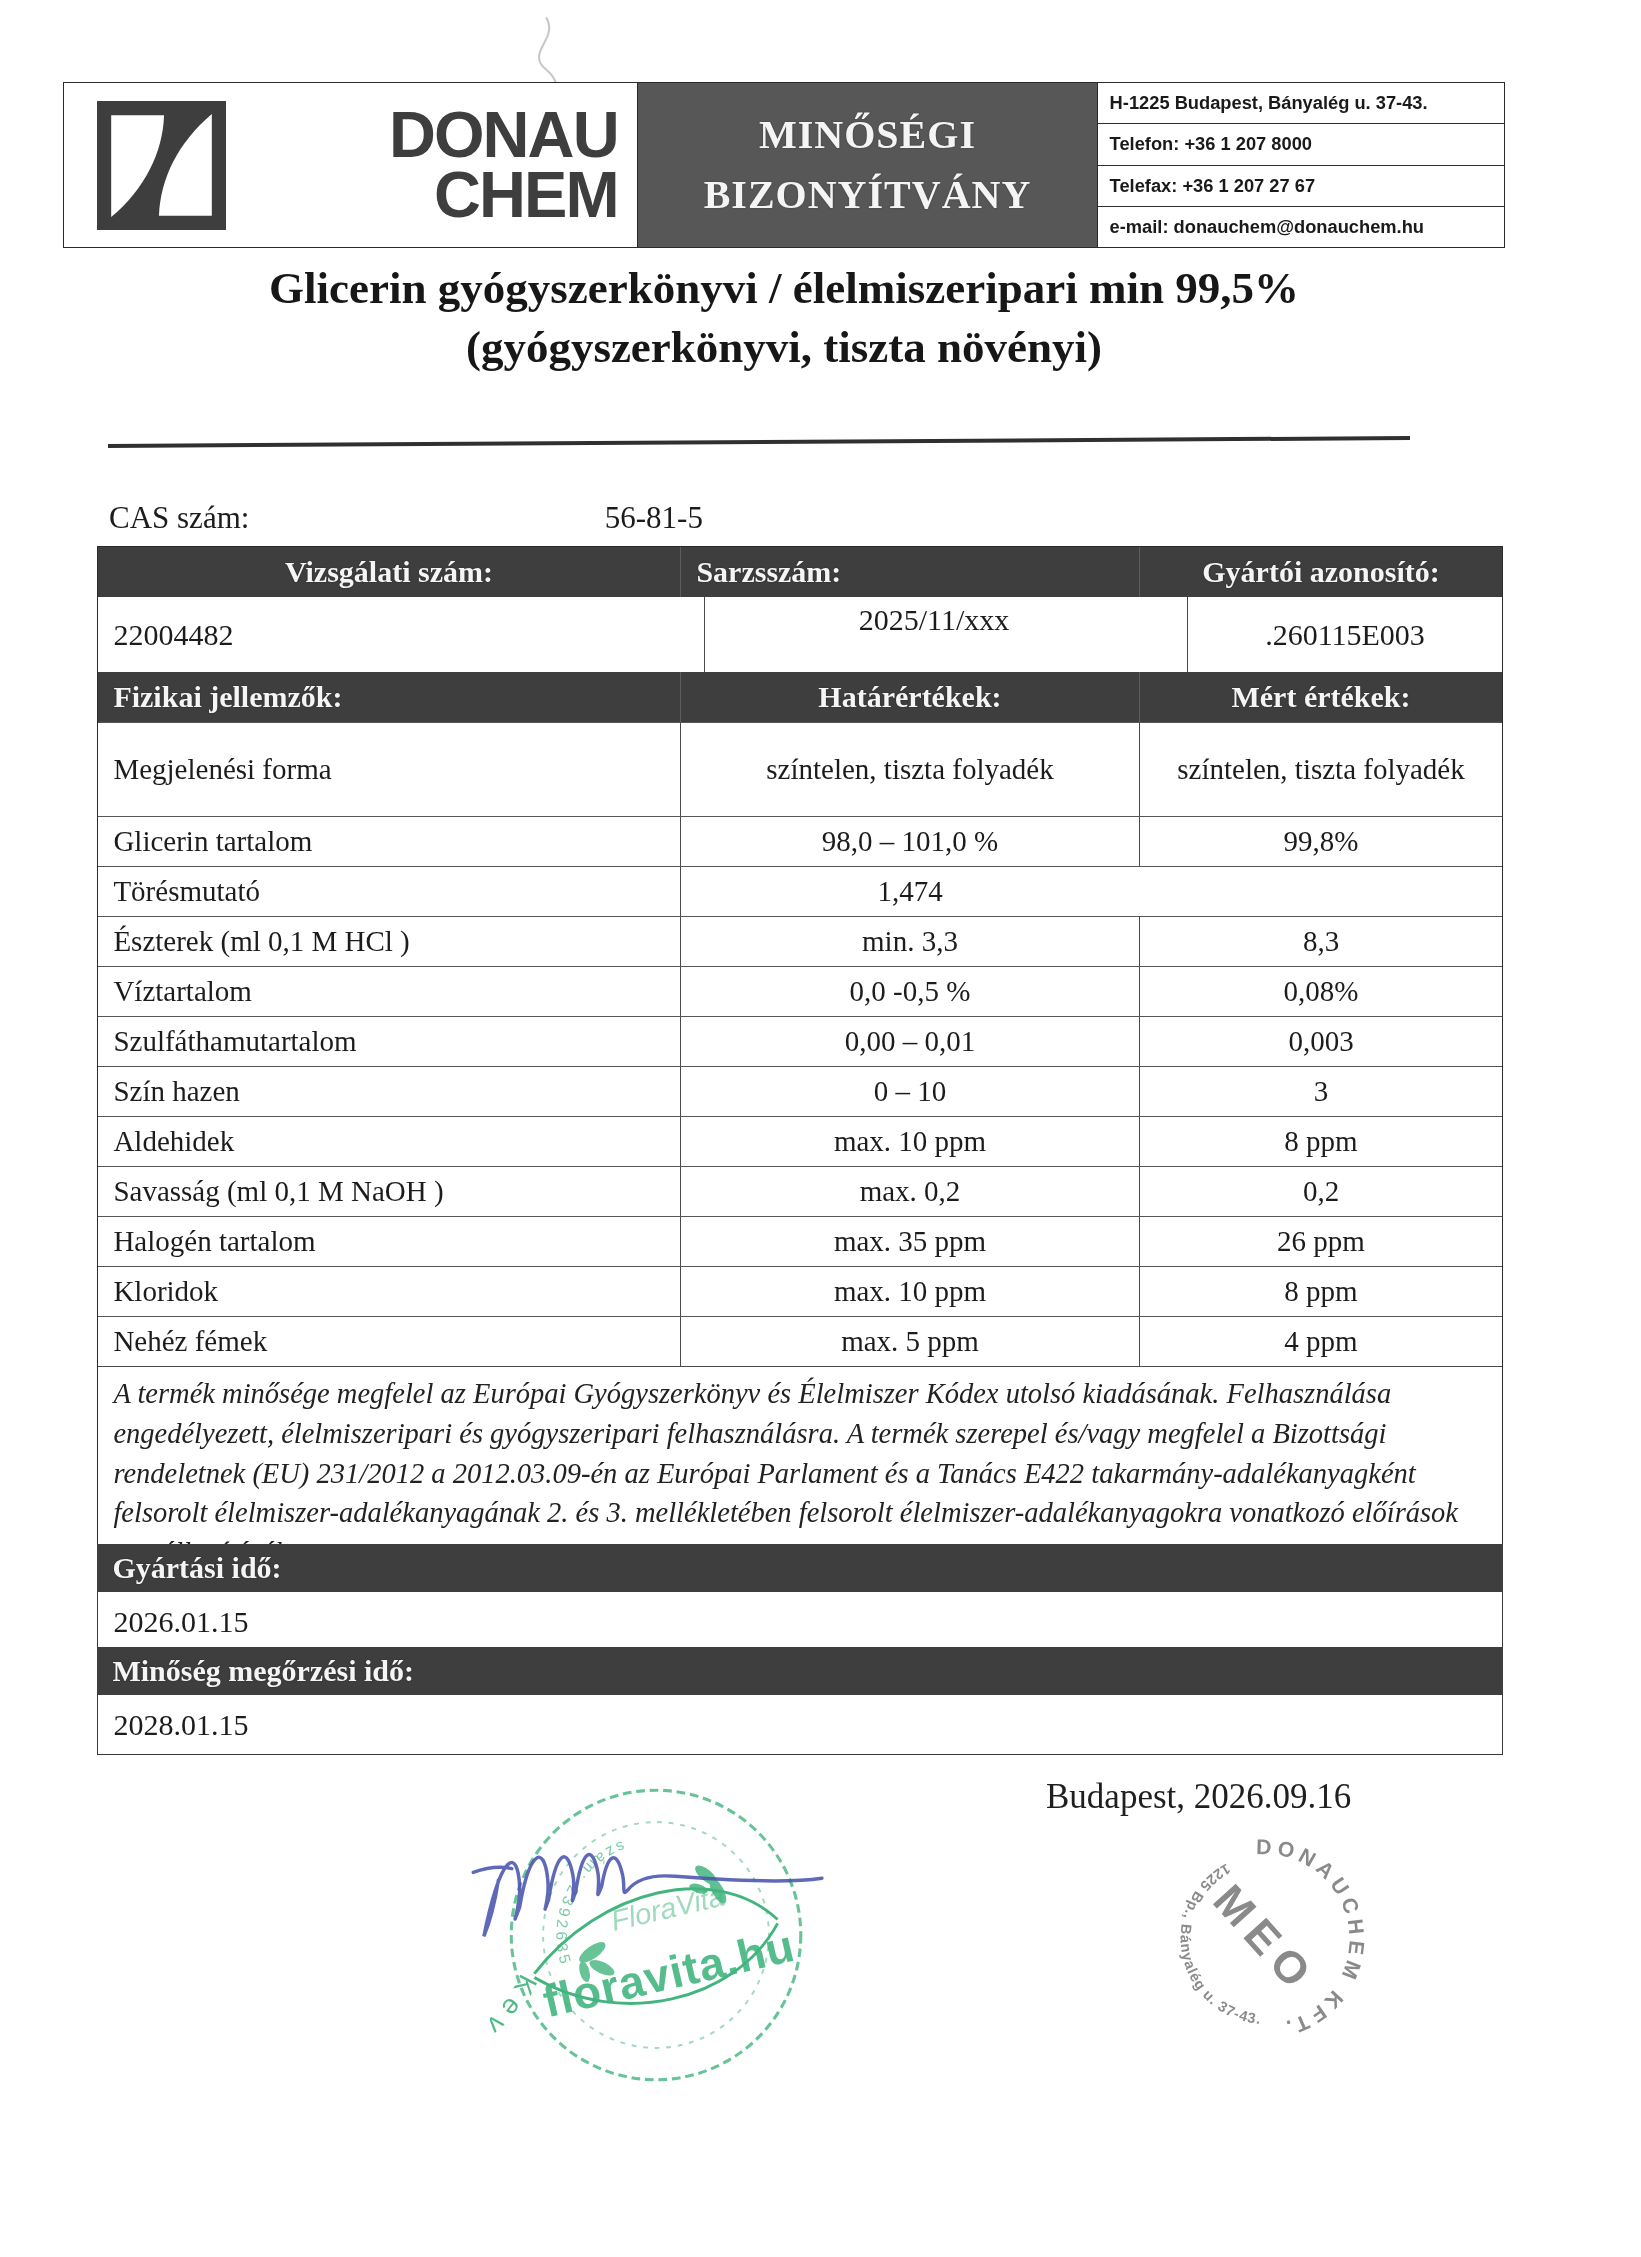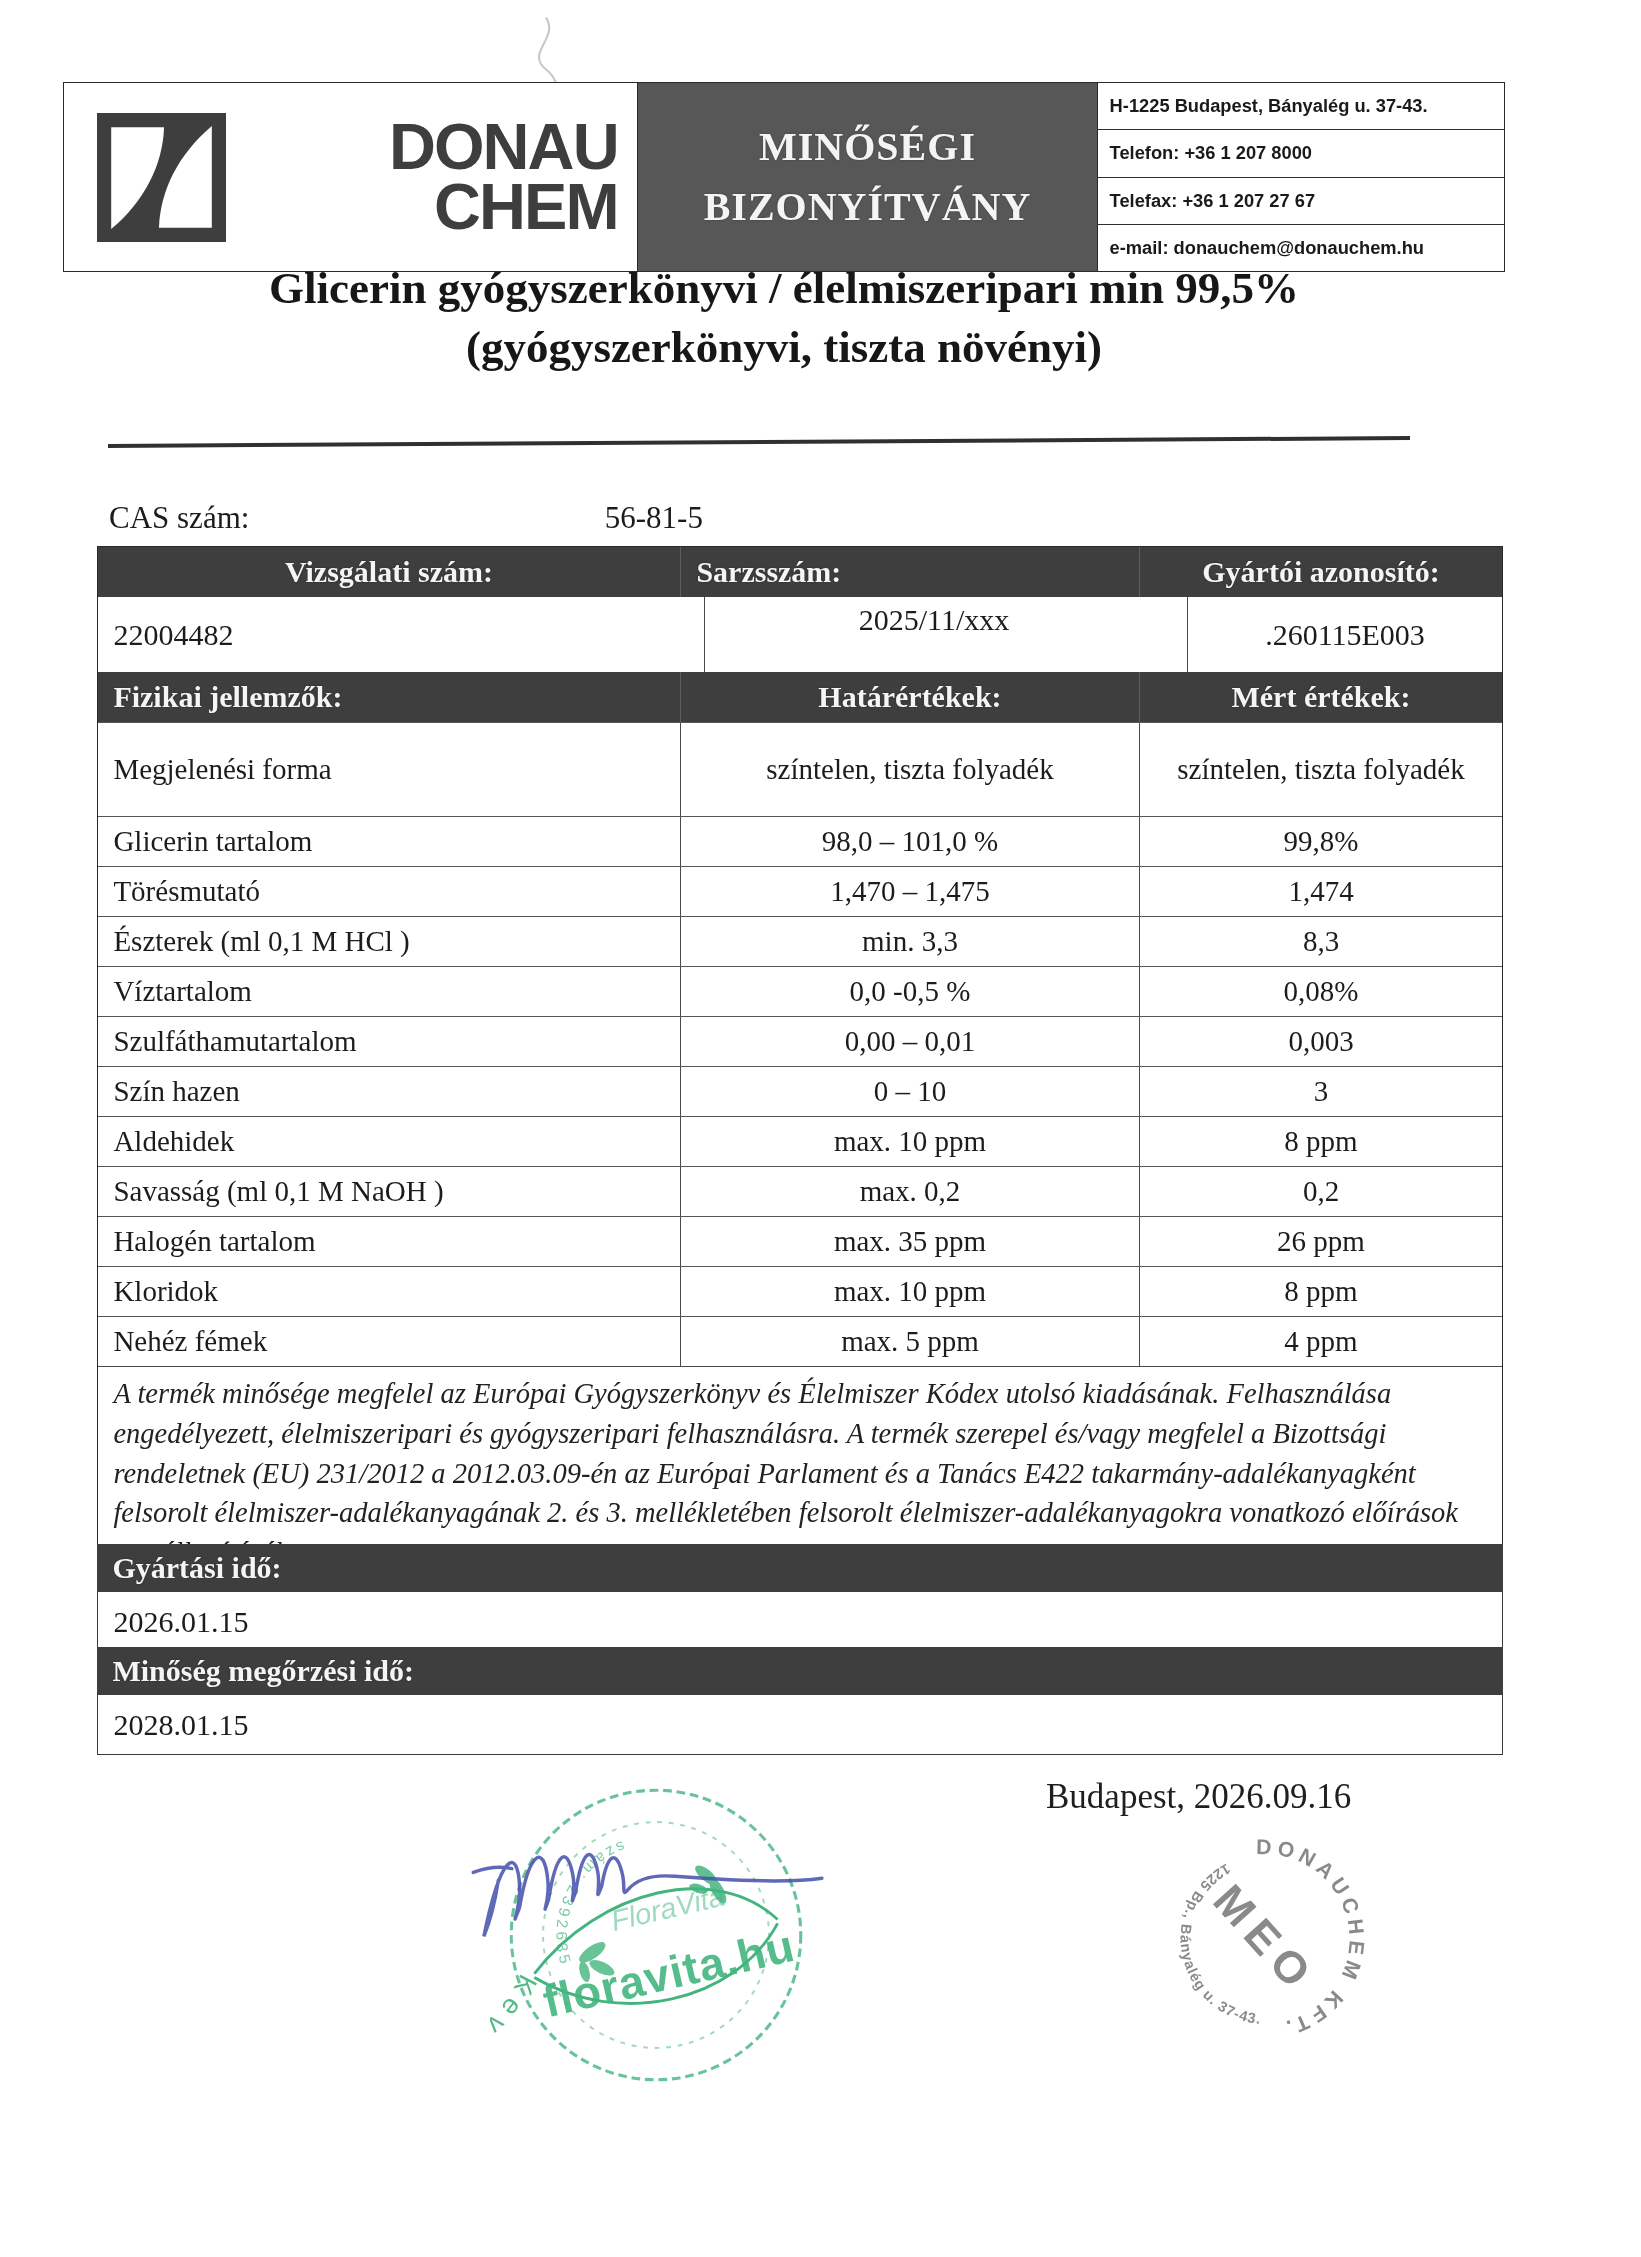--- a/index.html
+++ b/index.html
@@ -3,21 +3,21 @@
 <meta charset="utf-8">
 <style>
   html,body{margin:0;padding:0;background:#e8e8e8;}
   .page{
     position:relative;width:1641px;height:2257px;background:#ffffff;
     font-family:"Liberation Serif", serif;color:#1c1c1c;overflow:hidden;
     margin:0 auto;
   }
   
   .header-table{
-    position:absolute;left:63px;top:82px;width:1442px;height:190px;
+    position:absolute;left:63px;top:82px;width:1442px;height:166px;
     display:flex;border:1.9px solid #2a2a2a;box-sizing:border-box;background:#0f172a;
   }
   .logo-cell{
     width:574px;box-sizing:border-box;border-right:1.9px solid #2a2a2a;
     display:flex;align-items:center;padding:13.5px 19.3px 13.5px 33px;background:#fff;
   }
   .logo-mark{width:129px;height:131px;flex:0 0 auto;}
   .logo-text{
     margin-left:auto;text-align:right;
     font-family:"Liberation Sans", sans-serif;font-weight:bold;
@@ -145,21 +145,20 @@
           <div class="c cC">színtelen, tiszta folyadék</div>
           <div class="c cC">színtelen, tiszta folyadék</div>
         </div>
         <div class="t-row prop-row">
           <div class="c cL">Glicerin tartalom</div>
           <div class="c cC">98,0 – 101,0 %</div>
           <div class="c cC">99,8%</div>
         </div>
         <div class="t-row prop-row">
           <div class="c cL">Törésmutató</div>
-          <div class="c cC">1,470 – 1,475</div>
           <div class="c cC">1,474</div>
         </div>
         <div class="t-row prop-row">
           <div class="c cL">Észterek (ml 0,1 M HCl )</div>
           <div class="c cC">min. 3,3</div>
           <div class="c cC">8,3</div>
         </div>
         <div class="t-row prop-row">
           <div class="c cL">Víztartalom</div>
           <div class="c cC">0,0 -0,5 %</div>

